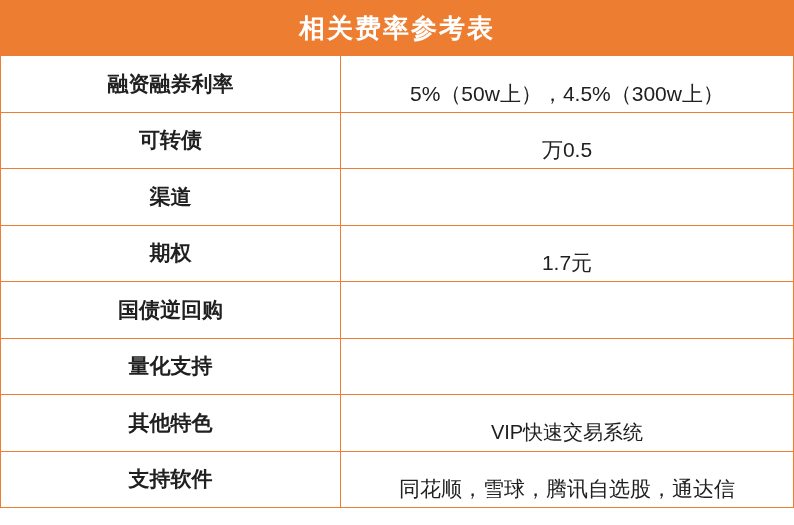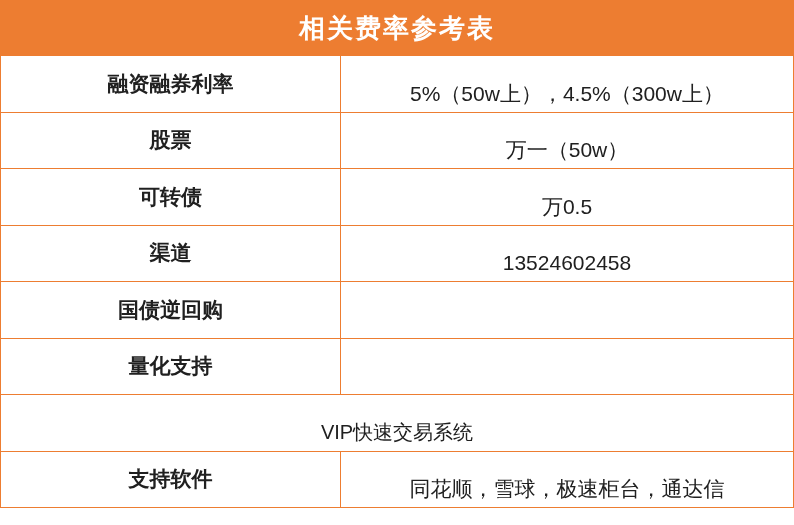--- a/index.html
+++ b/index.html
@@ -86,47 +86,47 @@
 
   <div class="title-row">相关费率参考表</div>
 
   <div class="rows">
 
     <div class="row">
       <div class="cell cell-label">融资融券利率</div>
       <div class="cell cell-value">5%（50w上），4.5%（300w上）</div>
     </div>
 
-    <div class="row">
-      <div class="cell cell-label">股票</div>
-      <div class="cell cell-value">万一（50w）</div>
-    </div>
 
     <div class="row">
       <div class="cell cell-label">可转债</div>
       <div class="cell cell-value">万0.5</div>
     </div>
 
     <div class="row">
       <div class="cell cell-label">渠道</div>
-      <div class="cell cell-value">13524602458</div>
     </div>
 
+    <div class="row">
+      <div class="cell cell-label">期权</div>
+      <div class="cell cell-value">1.7元</div>
+    </div>
 
     <div class="row">
       <div class="cell cell-label">国债逆回购</div>
     </div>
 
     <div class="row">
       <div class="cell cell-label">量化支持</div>
     </div>
 
     <div class="row">
+      <div class="cell cell-label">其他特色</div>
       <div class="cell cell-value">VIP快速交易系统</div>
     </div>
 
     <div class="row">
       <div class="cell cell-label">支持软件</div>
-      <div class="cell cell-value">同花顺，雪球，极速柜台，通达信</div>
+      <div class="cell cell-value">同花顺，雪球，腾讯自选股，通达信</div>
     </div>
 
   </div>
 </div>
 
 </body></html>

